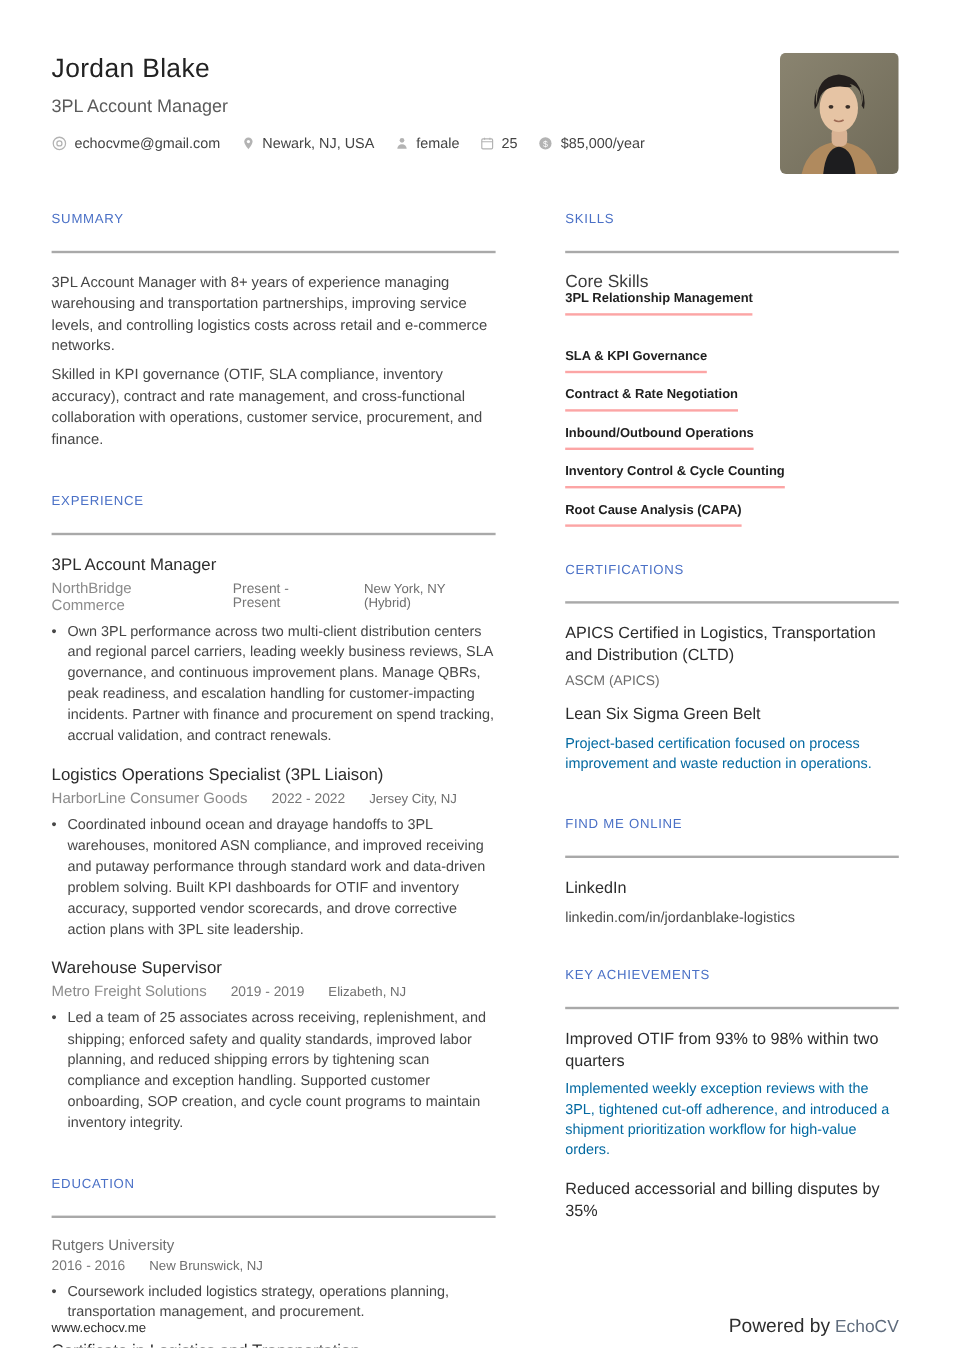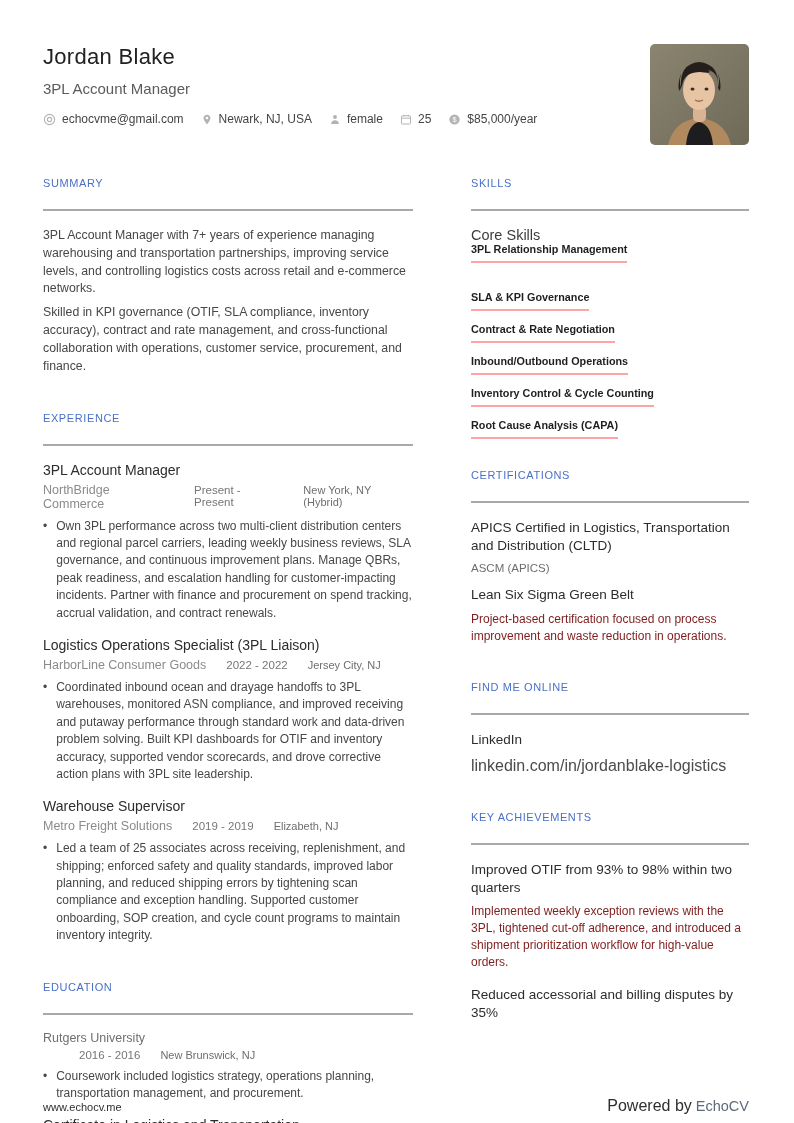--- a/index.html
+++ b/index.html
@@ -40,22 +40,22 @@
 
   
   .group-t{font-size:14.5px;color:#3c3c3c;}
   .skill-row{display:flex;gap:16px;flex-wrap:wrap;}
   .skill{font-size:10.8px;font-weight:bold;color:#1f1f1f;border-bottom:2px solid #fca5a5;padding-bottom:6px;margin-bottom:12px;align-self:flex-start;}
   .skill-block{display:table;}
 
   
   .r-name{font-size:13.5px;color:#2c2c2c;line-height:1.35;}
   .r-sub{font-size:11.5px;color:#6d6d6d;margin:7px 0 12px 0;}
-  .r-desc{font-size:12px;color:#7f1d1d;line-height:1.42;margin:6px 0 14px 0;}
-  .link-sub{font-size:16px;color:#4b4b4b;margin-top:8px;}
+  .r-desc{font-size:12px;color:#0369a1;line-height:1.42;margin:6px 0 14px 0;}
+  .link-sub{font-size:12px;color:#4b4b4b;margin-top:8px;}
 
   
   .footer{position:absolute;left:43px;right:45px;bottom:8px;display:flex;justify-content:space-between;align-items:baseline;}
   .site{font-size:11px;color:#2e2e2e;}
   .powered{font-size:16px;color:#2e2e2e;}
   .brand{font-size:14.5px;color:#5e6b7c;margin-left:4px;}
 </style>
 </head>
 <body>
 
@@ -137,21 +137,21 @@
       </svg>
     </div>
   </div>
 
   <div class="cols">
 
     <div class="col-left">
 
       <div class="sec">
         <div class="sec-h">SUMMARY</div>
-        <p class="para">3PL Account Manager with 7+ years of experience managing warehousing and transportation partnerships, improving service levels, and controlling logistics costs across retail and e-commerce networks.</p>
+        <p class="para">3PL Account Manager with 8+ years of experience managing warehousing and transportation partnerships, improving service levels, and controlling logistics costs across retail and e-commerce networks.</p>
         <p class="para">Skilled in KPI governance (OTIF, SLA compliance, inventory accuracy), contract and rate management, and cross-functional collaboration with operations, customer service, procurement, and finance.</p>
       </div>
 
       <div class="sec">
         <div class="sec-h">EXPERIENCE</div>
 
         <div class="entry">
           <div class="entry-t">3PL Account Manager</div>
           <div class="meta">
             <span class="company">NorthBridge Commerce</span>
@@ -189,21 +189,21 @@
             <span>Led a team of 25 associates across receiving, replenishment, and shipping; enforced safety and quality standards, improved labor planning, and reduced shipping errors by tightening scan compliance and exception handling. Supported customer onboarding, SOP creation, and cycle count programs to maintain inventory integrity.</span>
           </div>
         </div>
       </div>
 
       <div class="sec">
         <div class="sec-h">EDUCATION</div>
 
         <div class="entry">
           <div class="school">Rutgers University</div>
-          <div class="meta" style="margin-top:0;margin-left:36px;">
+          <div class="meta" style="margin-top:0;">
             <span class="dates">2016 - 2016</span>
             <span class="loc">New Brunswick, NJ</span>
           </div>
           <div class="bullet">
             <span class="dot">•</span>
             <span>Coursework included logistics strategy, operations planning, transportation management, and procurement.</span>
           </div>
         </div>
 
         <div class="entry" style="margin-bottom:0;">

